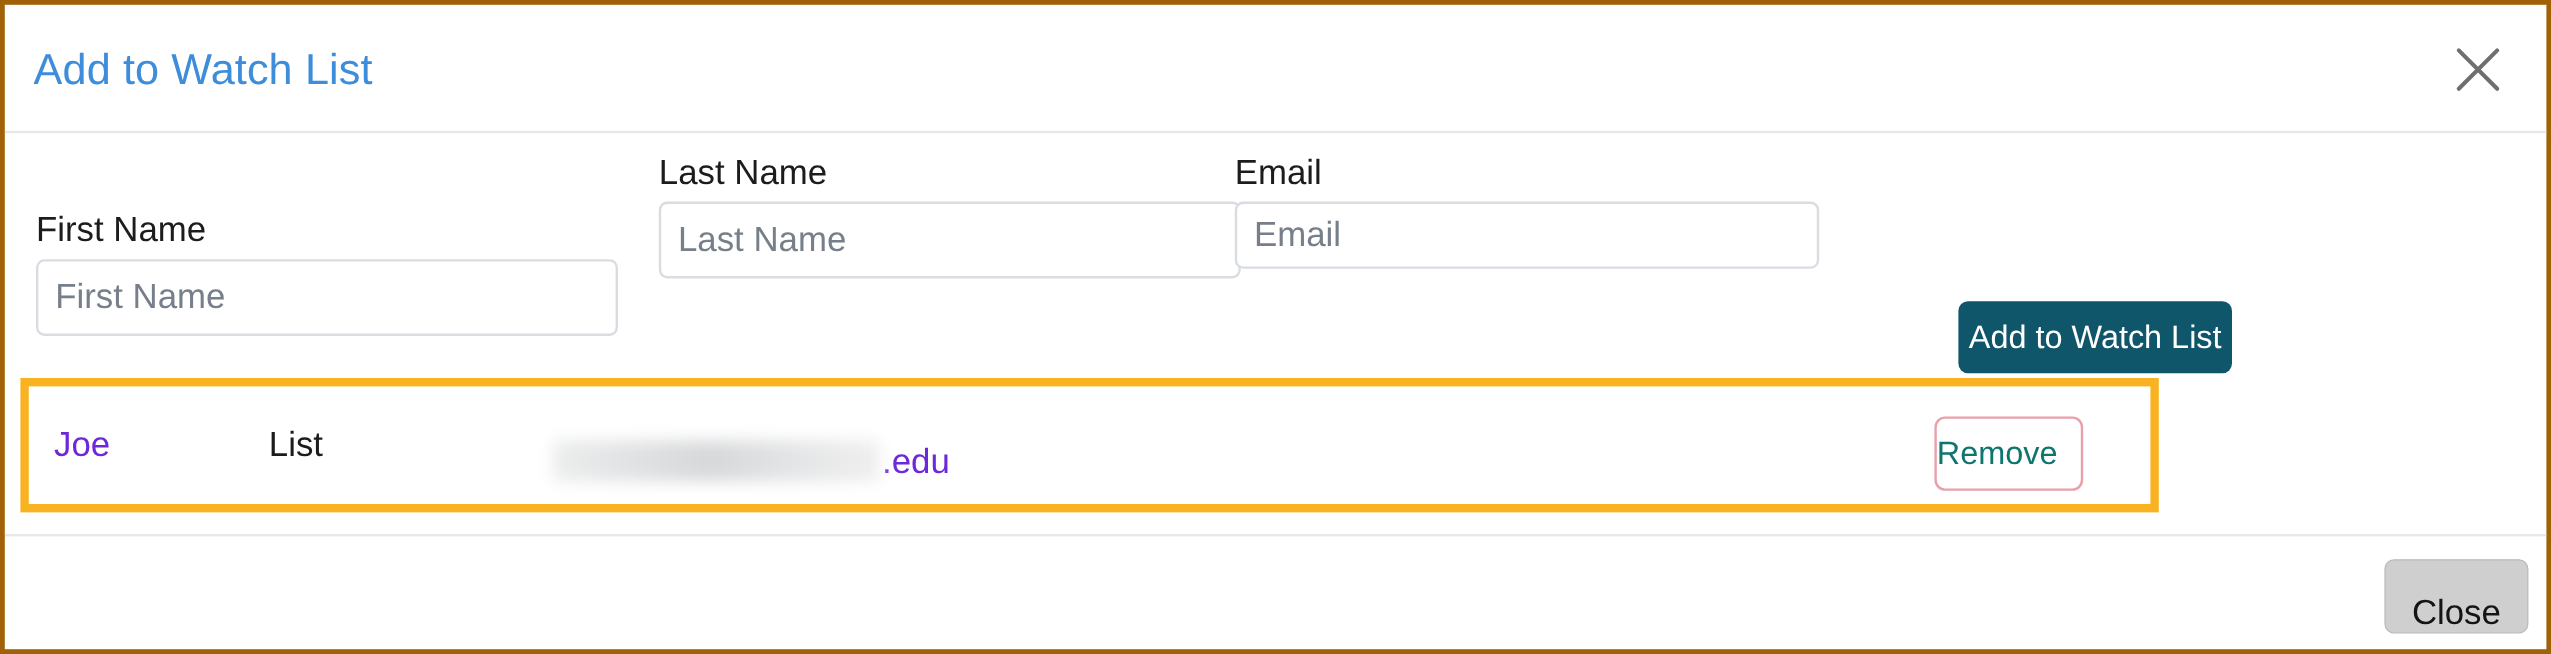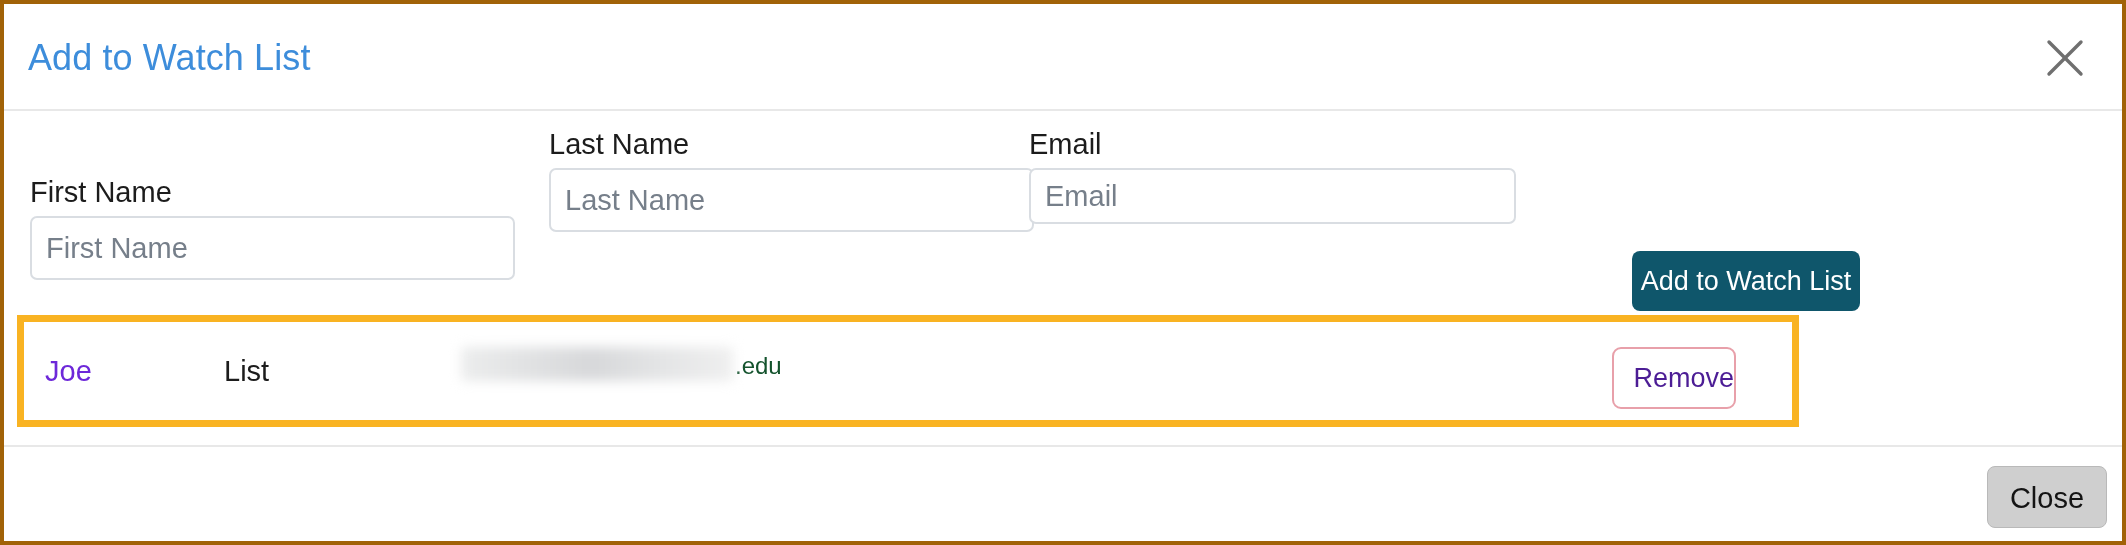--- a/index.html
+++ b/index.html
@@ -140,52 +140,52 @@
   .cell-last {
     position: absolute;
     left: 200px;
     top: 33px;
     font-size: 29px;
     color: #1c1c1c;
   }
   .cell-email {
     position: absolute;
     left: 437px;
-    top: 25px;
-    font-size: 24px;
-    color: #14532d;
+    top: 45px;
+    font-size: 29px;
+    color: #6d28d9;
     white-space: nowrap;
   }
   .email-redacted {
     display: inline-block;
     width: 272px;
     height: 34px;
     vertical-align: -7px;
     background: linear-gradient(90deg,#eceded 0%,#e2e3e4 22%,#d7d8da 48%,#e4e5e6 74%,#efefef 100%);
     filter: blur(6px);
     border-radius: 3px;
   }
   .email-suffix { margin-left: 2px; }
 
   .btn-remove {
     position: absolute;
     right: 56px;
     top: 25px;
     width: 124px;
     height: 62px;
     background: #ffffff;
-    color: #4c1d95;
+    color: #0f766e;
     font-family: "Liberation Sans", sans-serif;
     font-size: 27px;
     border: 2px solid #e8a0aa;
     border-radius: 9px;
     cursor: pointer;
     padding: 0;
     line-height: 58px;
-    text-align: right;
+    text-align: left;
   }
 
   
   .footer-divider {
     position: absolute;
     left: 0;
     right: 0;
     top: 441px;
     height: 2px;
     background: #e8e8e8;
@@ -196,21 +196,21 @@
     top: 462px;
     width: 120px;
     height: 62px;
     background: #cfcfcf;
     color: #141414;
     font-family: "Liberation Sans", sans-serif;
     font-size: 29px;
     border: 1px solid #b9b9b9;
     border-radius: 8px;
     cursor: pointer;
-    padding: 1px;
+    padding: 14px;
     line-height: 60px;
     text-align: center;
   }
 </style>
 </head>
 <body>
 
 <div class="screen">
 
   <div class="modal-header">

